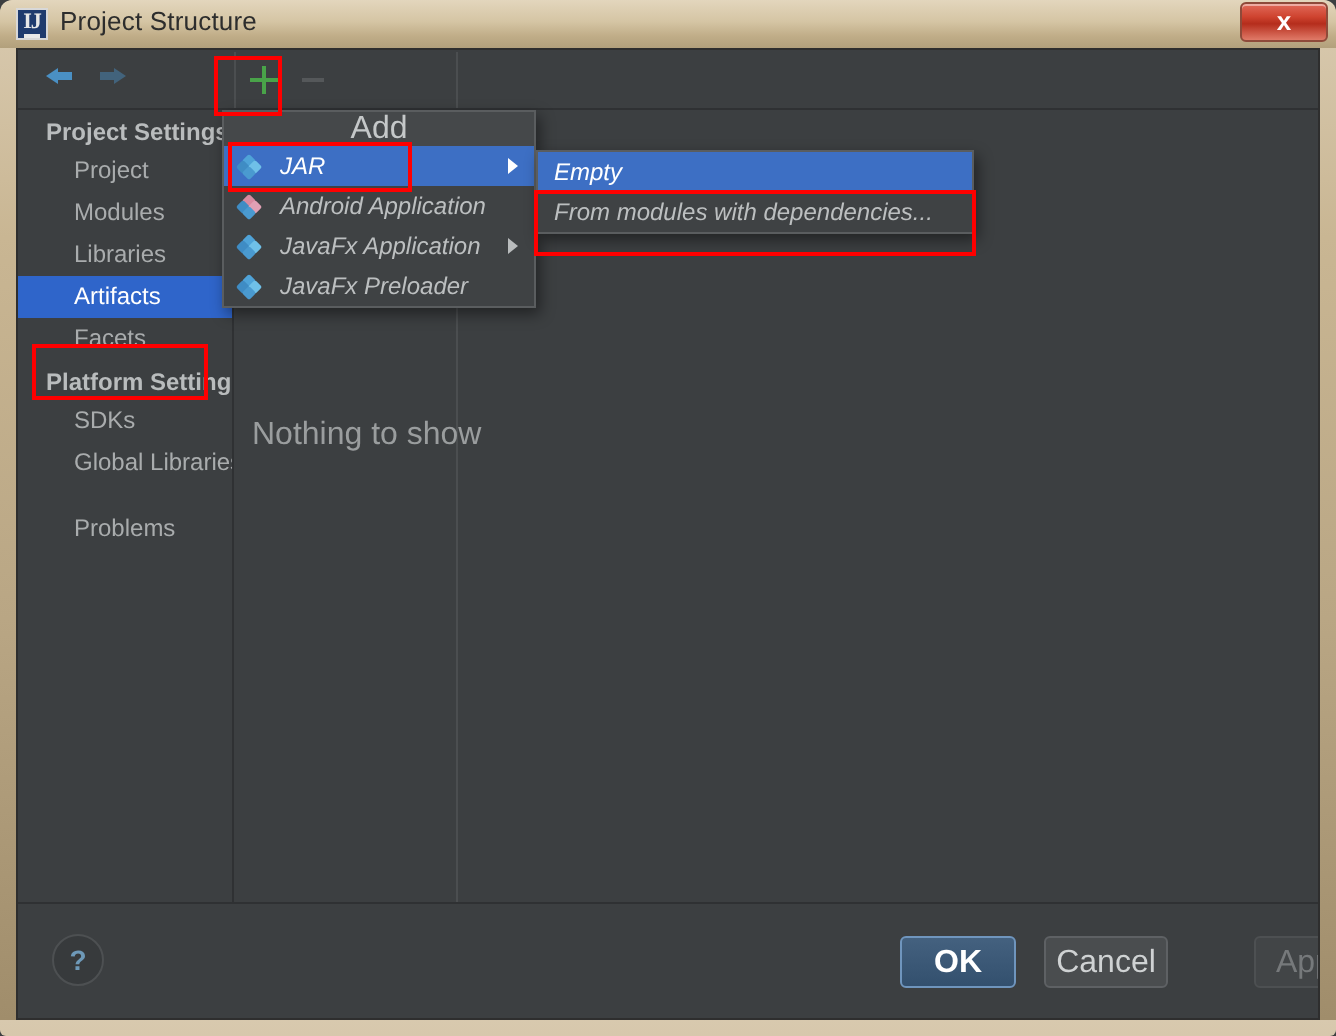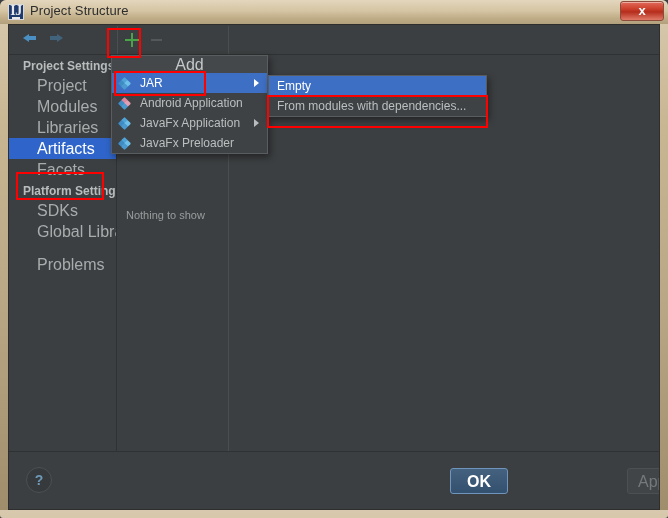--- a/index.html
+++ b/index.html
@@ -43,21 +43,21 @@
     box-sizing: border-box;
   }
   .win-icon {
     position: absolute;
     left: 8px; top: 4px;
     width: 16px; height: 16px;
     background: #1f3b6e;
     border: 1px solid #d8d8d8;
     box-sizing: border-box;
     color: #e8e8e8;
-    font-size: 14px;
+    font-size: 11px;
     font-weight: bold;
     line-height: 10px;
     text-align: center;
     font-family: "Liberation Serif", serif;
     letter-spacing: -0.5px;
     overflow: hidden;
   }
   .win-icon i {
     display: block;
     font-style: normal;
@@ -186,21 +186,21 @@
   }
   .side-group {
     color: #b9bcbd;
     font-size: 12px;
     font-weight: bold;
     padding: 4px 0 2px 14px;
     white-space: nowrap;
   }
   .side-item {
     color: #a9acad;
-    font-size: 16px;
+    font-size: 12px;
     padding: 3px 0 3px 28px;
     white-space: nowrap;
     cursor: pointer;
     height: 15px;
     line-height: 15px;
   }
   .side-item.selected {
     background: #2f65ca;
     color: #ffffff;
   }
@@ -230,21 +230,21 @@
   .main-col-sep {
     position: absolute;
     top: 0;
     width: 1px; height: 425px;
     background: #4b4e50;
   }
   .nothing {
     position: absolute;
     left: 8px; top: 154px;
     color: #9a9d9e;
-    font-size: 11px;
+    font-size: 16px;
     white-space: nowrap;
     text-align: right;
   }
 
   
   .bottombar {
     position: absolute;
     left: 0; bottom: 0;
     width: 650px; height: 58px;
     background: #3c3f41;
@@ -316,20 +316,21 @@
   }
   .menu-item {
     position: relative;
     height: 20px;
     line-height: 20px;
     color: #bcbfc0;
     font-size: 12px;
     padding-left: 28px;
     white-space: nowrap;
     cursor: pointer;
+    font-style: italic;
   }
   .menu-item.selected {
     background: #3d6fc4;
     color: #ffffff;
   }
   .menu-item .gem {
     position: absolute;
     left: 7px; top: 5px;
     width: 11px; height: 11px;
   }
@@ -424,20 +425,21 @@
     </div>
 
     <div class="main">
       <div class="main-col-sep" style="left:110px;"></div>
       <div class="nothing">Nothing to show</div>
     </div>
 
     <div class="bottombar">
       <div class="help-btn">?</div>
       <div class="dlg-btn btn-ok">OK</div>
+      <div class="dlg-btn btn-cancel">Cancel</div>
       <div class="dlg-btn btn-apply">Apply</div>
     </div>
 
   </div>
 
   <div class="menu" style="left:111px; top:55px; width:157px;">
     <div class="menu-title">Add</div>
 
     <div class="menu-item selected">
       <span class="gem">

